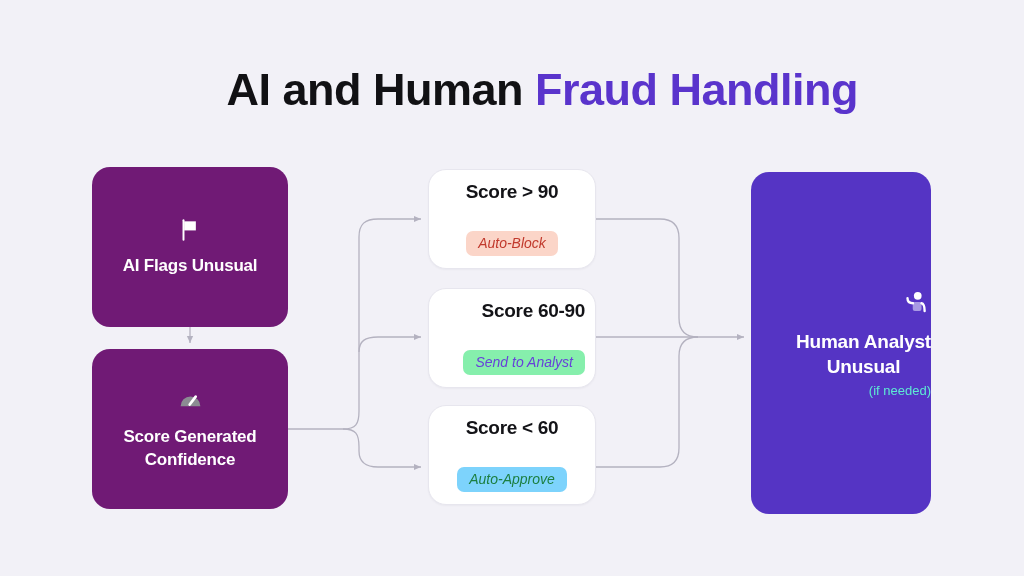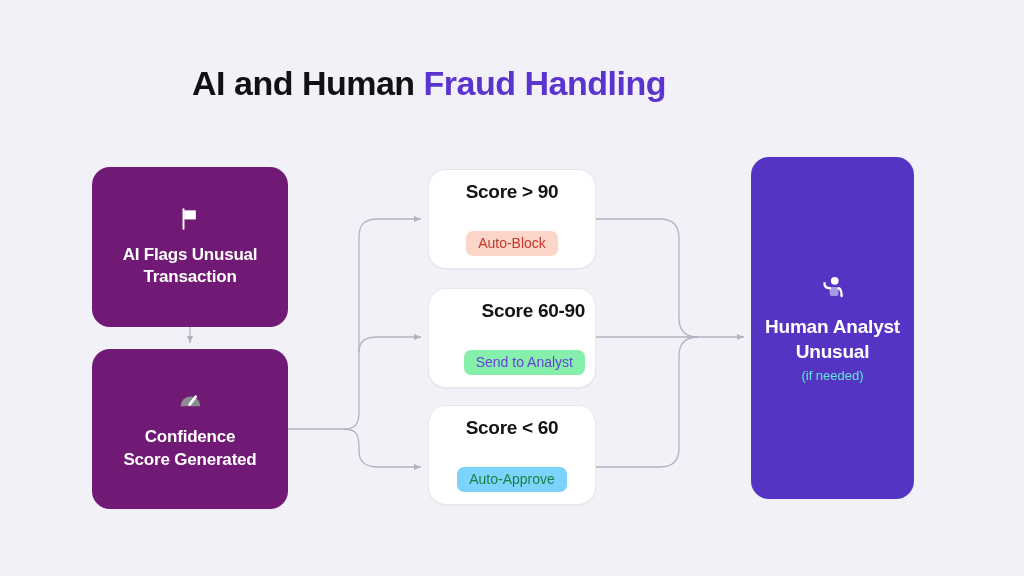--- a/index.html
+++ b/index.html
@@ -19,22 +19,22 @@
     width: 1024px;
     height: 576px;
   }
 
   
   #title {
     position: absolute;
     left: 0;
     top: 64px;
     width: 858px;
-    text-align: center;
-    font-size: 34px;
+    text-align: right;
+    font-size: 45px;
     font-weight: bold;
     letter-spacing: -0.5px;
     color: #111114;
     white-space: nowrap;
   }
   #title .accent { color: #5a34cc; }
 
   
   #connectors {
     position: absolute;
@@ -111,27 +111,28 @@
     color: #131317;
     letter-spacing: -0.3px;
   }
   .badge {
     margin-top: 10px;
     font-size: 14px;
     font-weight: normal;
     padding: 4px 12px 5px;
     border-radius: 7px;
     white-space: nowrap;
+    font-style: italic;
   }
   .badge-block   { background: #fbd5c8; color: #c1392c; }
   .badge-analyst { background: #86efac; color: #6741d9; }
   .badge-approve { background: #7dd3fc; color: #1c7f41; }
 
   
-  #card-human { left: 751px; top: 157px; width: 163px; height: 342px; }
+  #card-human { left: 751px; top: 172px; width: 180px; height: 342px; align-items: flex-end; }
   #card-human .card-title { font-size: 19px; line-height: 1.3; }
 </style>
 </head>
 <body>
 
 <div id="stage">
 
   <div id="title">
     <span>AI and Human </span><span class="accent">Fraud Handling</span>
   </div>
@@ -162,34 +163,33 @@
 
   <div class="card card-dark" id="card-ai-flag">
     <div class="card-icon">
       <svg width="26" height="26" viewBox="0 0 24 24" fill="none">
         <path d="M6 3 L6 21" stroke="#ffffff" stroke-width="1.8" stroke-linecap="round"></path>
         <path d="M6.6 4 L17.4 4 L17.4 12.4 L6.6 12.4 Z" fill="#ffffff"></path>
       </svg>
     </div>
     <div class="card-title">
       <div>AI Flags Unusual</div>
-      <div>Transaction</div>
     </div>
   </div>
 
   <div class="card card-dark" id="card-confidence">
     <div class="card-icon">
       <svg width="27" height="27" viewBox="0 0 24 24" fill="none">
         <path d="M3.2 17.2 A8.8 8.8 0 0 1 20.8 17.2 Z" fill="#8b8b92"></path>
         <path d="M11.3 15.6 L16.6 8.6" stroke="#ffffff" stroke-width="2.4" stroke-linecap="round"></path>
       </svg>
     </div>
     <div class="card-title">
+      <div>Score Generated</div>
       <div>Confidence</div>
-      <div>Score Generated</div>
     </div>
   </div>
 
   <div class="card card-white score-card" id="card-score-high">
     <div class="score-label">Score &gt; 90</div>
     <div class="badge badge-block">Auto-Block</div>
   </div>
 
   <div class="card card-white score-card" id="card-score-mid">
     <div class="score-label">Score 60-90</div>

